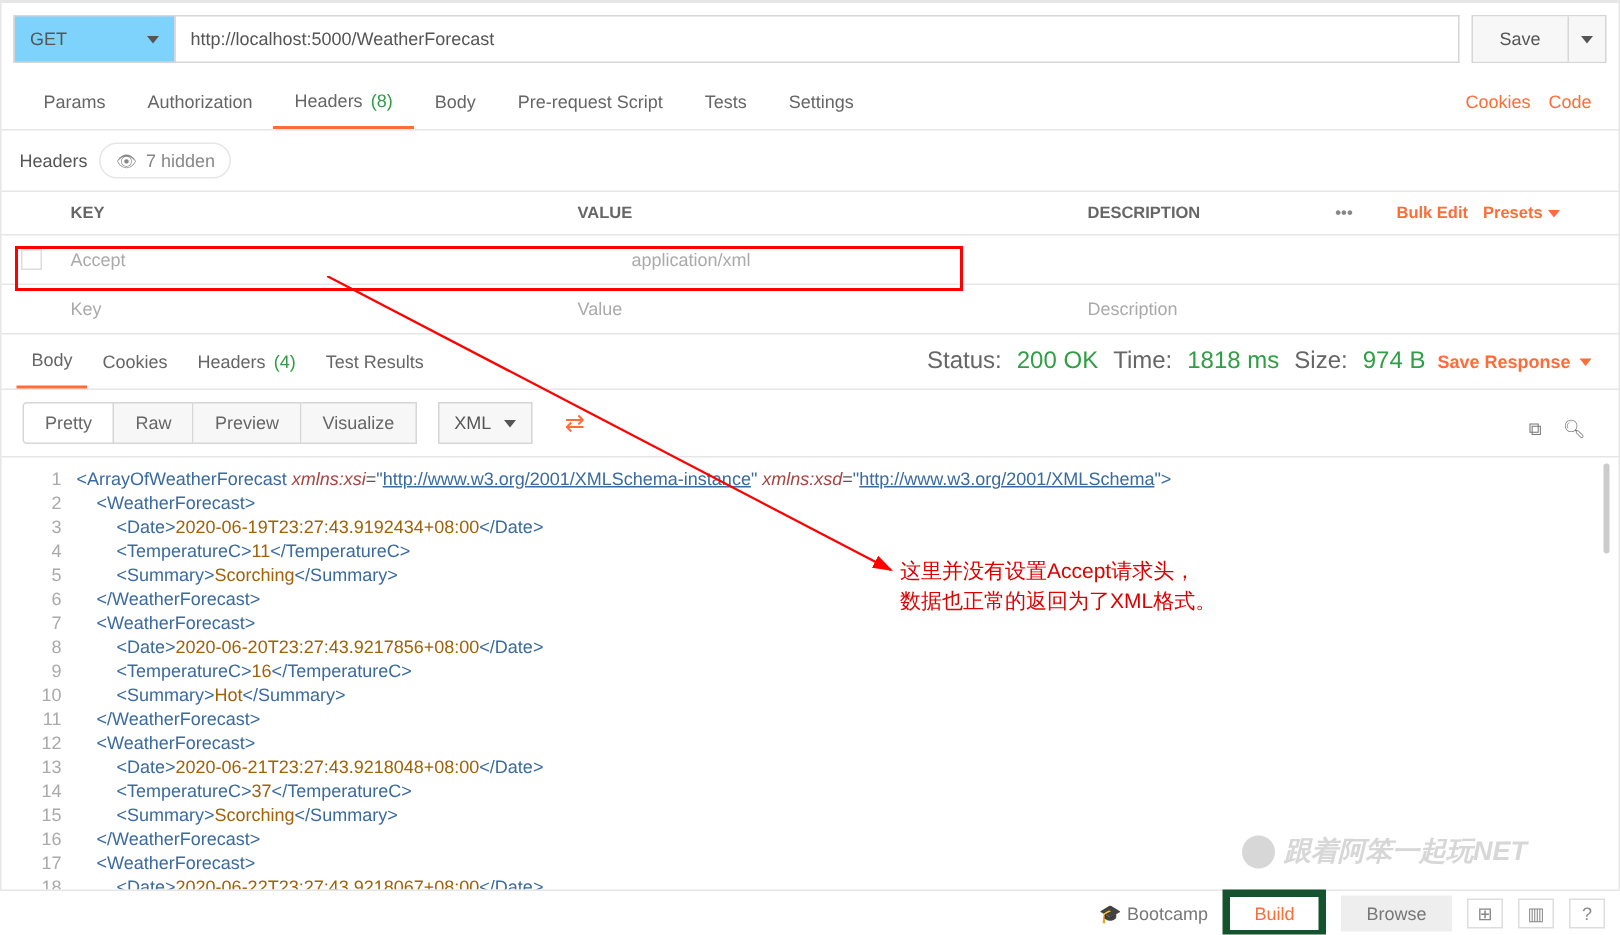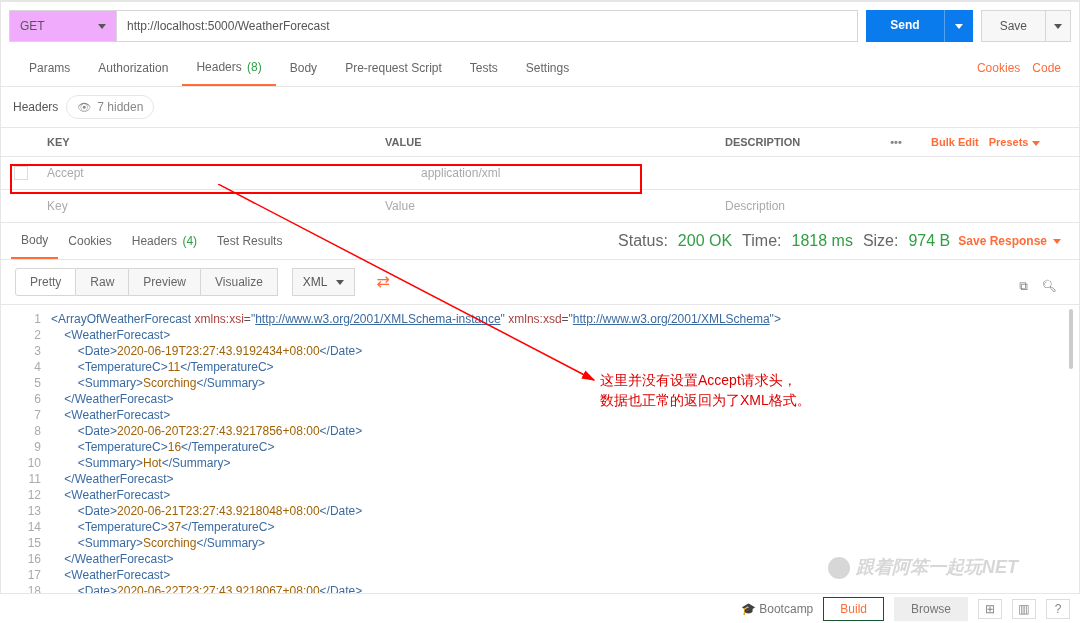--- a/index.html
+++ b/index.html
@@ -1,19 +1,19 @@
 <!DOCTYPE html>
 <html><head>
 <meta charset="utf-8">
 <style>
   * { margin:0; padding:0; box-sizing:border-box; font-family:-apple-system,"Segoe UI",Arial,sans-serif; }
   body { background:#fff; font-size:12px; color:#555; width:1080px; height:623px; overflow:hidden; position:relative; }
   .main { border:1px solid #e6e6e6; border-top:none; }
   .reqrow { display:flex; padding:8px; gap:0; border-top:2px solid #e6e6e6; }
-  .method { width:108px; border:1px solid #d6d6d6; background:#f0abfc; padding:8px 10px; color:#555; display:flex; justify-content:space-between; align-items:center; }
+  .method { width:108px; border:1px solid #d6d6d6; background:#7dd3fc; padding:8px 10px; color:#555; display:flex; justify-content:space-between; align-items:center; }
   .url { flex:1; border:1px solid #d6d6d6; border-left:none; padding:8px 10px; color:#555; }
   .send { display:flex; margin-left:8px; }
   .send-main { background:#097bed; color:#fff; padding:8px 24px; font-weight:600; border-right:1px solid rgba(255,255,255,.3); }
   .send-dd { background:#097bed; color:#fff; padding:8px 10px; display:flex; align-items:center; }
   .save { display:flex; margin-left:8px; border:1px solid #d6d6d6;justify-content:flex-end; }
   .save-main { background:#f7f7f7; padding:8px 18px; color:#555; border-right:1px solid #d6d6d6; }
   .save-dd { background:#f7f7f7; padding:8px 8px; display:flex; align-items:center; }
   .tabs { display:flex; align-items:center; padding:0 14px; border-bottom:1px solid #e6e6e6; }
   .tab { padding:10px 14px; color:#666; }
   .tab.active { border-bottom:2px solid #ff6c37; }
@@ -48,53 +48,47 @@
   .fmt { margin-left:14px; border:1px solid #d6d6d6; background:#f7f7f7; padding:6px 10px; display:flex; align-items:center; gap:8px; }
   .btn-wrap { margin-left:14px; color:#ff6c37; font-size:16px; padding:4px 8px; }
   .view-right { margin-left:auto; display:flex; gap:14px; color:#777; align-items:center; padding:6px 8px; }
   .code-area { display:flex; font-family:Consolas,Menlo,monospace; font-size:12px; height:290px; overflow:hidden; position:relative; }
   .gutter { width:50px; text-align:right; color:#aaa; padding:6px 10px 6px 0; line-height:16px; }
   .gutter div { height:16px; }
   .code { flex:1; padding:6px 0; line-height:16px; white-space:pre; }
   .code div { height:16px; }
   .tg { color:#3a6aa0; }
   .txt { color:#a16207; }
-  .attr { color:#a94442; }
+  .attr { color:#a94442;font-style:italic; }
   .link { color:#3a6aa0; text-decoration:underline; }
   .str { color:#3a6aa0; }
   .annot { position:absolute; top:370px; left:600px; width:260px; color:#d00; font-size:14px; line-height:20px; font-family:SimSun,serif; }
   svg.arrow { position:absolute; top:184px; left:218px; pointer-events:none; }
   .footer { position:absolute; bottom:0; left:0; right:0; height:30px; border-top:1px solid #e6e6e6; display:flex; align-items:center; padding:0 10px; gap:10px; background:#fff; font-size:12px; color:#777; }
   .footer .spacer { flex:1; }
   .f-btn { padding:4px 16px; border:1px solid transparent; }
-  .f-btn.build { color:#ff6c37; background:#fff; border:1px solid #14532d; }
+  .f-btn.build { color:#ff6c37; background:#fff; border:5px solid #14532d; }
   .f-btn.browse { background:#eee; }
   .f-ico { width:24px; height:20px; display:flex; align-items:center; justify-content:center; border:1px solid #ddd; color:#888; }
   .caret { width:0; height:0; border-left:4px solid transparent; border-right:4px solid transparent; border-top:5px solid currentColor; display:inline-block; }
   .eye::before { content:"\1F441"; font-size:11px; }
   .watermark { position:absolute; right:62px; bottom:44px; color:#d7d7d7; font-size:18px; font-weight:600; font-style:italic; }
   .wm-ico { display:inline-block; width:22px; height:22px; border-radius:50%; background:#d7d7d7; vertical-align:middle; margin-right:6px; }
   .scroll-stub { position:absolute; right:6px; top:4px; width:4px; height:60px; background:#ccc; border-radius:2px; }
 </style>
 </head>
 <body>
 
 <div class="main">
   <div class="reqrow">
     <div class="method">
       <span>GET</span>
       <span class="caret"></span>
     </div>
     <div class="url">http://localhost:5000/WeatherForecast</div>
-    <div class="send">
-      <div class="send-main">Send</div>
-      <div class="send-dd">
-          <span class="caret"></span>
-        </div>
-    </div>
     <div class="save">
       <div class="save-main">Save</div>
       <div class="save-dd">
           <span class="caret"></span>
         </div>
     </div>
   </div>
 
   <div class="tabs">
     <div class="tab">Params</div>

